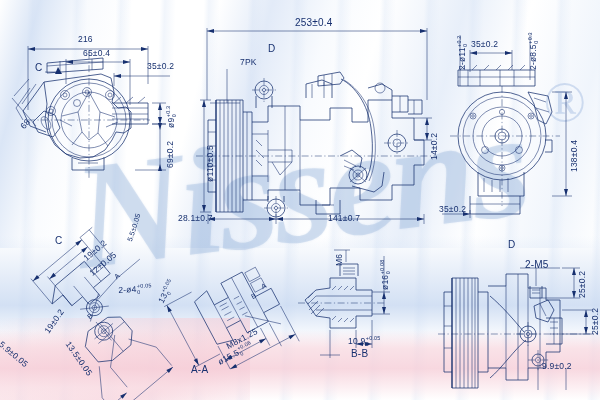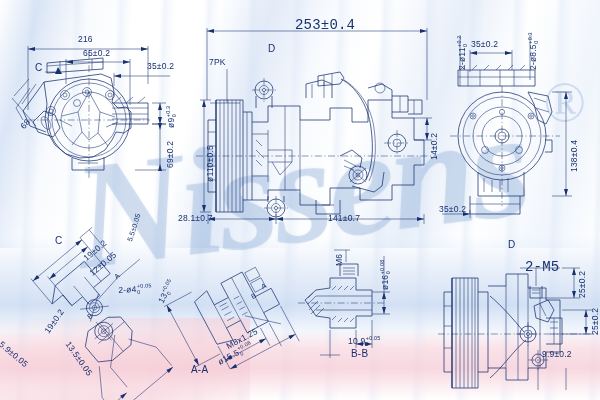--- a/index.html
+++ b/index.html
@@ -94,21 +94,21 @@
   
   .lbl{
     position:absolute;
     font-family:"Liberation Sans", sans-serif;
     font-size:8.5px;
     color:#17306f;
     white-space:nowrap;
     line-height:1;
     letter-spacing:.2px;
   }
-  .lbl.big{font-size:14px;font-family:Liberation Mono, monospace;}
+  .lbl.big{font-size:10px;}
   .lbl.sm{font-size:7px;}
   .frac{display:inline-block;vertical-align:middle;font-size:5.4px;line-height:1.05;text-align:left;margin-left:.5px;}
   .viewlbl{font-size:10px;}
 </style>
 </head>
 <body>
 
 <div id="page">
 
   <div class="paper-tint">
@@ -465,32 +465,32 @@
       <path class="arw" d="M574 268 l-2 7 h4 z M574 298 l-2 -7 h4 z"></path>
       <path class="dim" d="M562 310 L592 310 M562 334 L592 334 M586 310 L586 334"></path>
       <path class="arw" d="M586 310 l-2 7 h4 z M586 334 l-2 -7 h4 z"></path>
       <path class="dim" d="M538 368 L538 390 M566 368 L566 390"></path>
 
       <path class="ctr" d="M438 334 L598 334"></path>
     </g>
   </svg>
 
   <div class="lbl" style="left:78px;top:35px;">216</div>
-  <div class="lbl" style="left:83px;top:49px;">65±0.2</div>
+  <div class="lbl" style="left:83px;top:49px;">65±0.4</div>
   <div class="lbl" style="left:147px;top:62px;">35±0.2</div>
   <div class="lbl viewlbl" style="left:35px;top:63px;">C</div>
   <div class="lbl" style="left:0;top:0;transform:translate(166px,128px) rotate(-90deg);transform-origin:0 0;">
     <span>ø9</span><span class="frac"><span>+0.3</span><br><span>0</span></span>
   </div>
   <div class="lbl" style="left:0;top:0;transform:translate(166px,168px) rotate(-90deg);transform-origin:0 0;">69±0.2</div>
   <div class="lbl" style="left:0;top:0;transform:translate(19px,125px) rotate(-50deg);transform-origin:0 0;">68</div>
 
   <div class="lbl big" style="left:295px;top:18px;">253±0.4</div>
   <div class="lbl viewlbl" style="left:268px;top:44px;">D</div>
-  <div class="lbl" style="left:209px;top:58px;">7PK</div>
+  <div class="lbl" style="left:209px;top:58px;padding-left:31px;">7PK</div>
   <div class="lbl" style="left:0;top:0;transform:translate(206px,182px) rotate(-90deg);transform-origin:0 0;">ø110±0.5</div>
   <div class="lbl" style="left:178px;top:214px;">28.1±0.7</div>
   <div class="lbl" style="left:328px;top:214px;">141±0.7</div>
   <div class="lbl" style="left:0;top:0;transform:translate(430px,160px) rotate(-90deg);transform-origin:0 0;">14±0.2</div>
 
   <div class="lbl" style="left:0;top:0;transform:translate(457px,70px) rotate(-90deg);transform-origin:0 0;">
     <span>2-ø11</span><span class="frac"><span>+0.2</span><br><span>0</span></span>
   </div>
   <div class="lbl" style="left:0;top:0;transform:translate(528px,70px) rotate(-90deg);transform-origin:0 0;">
     <span>2-ø8.5</span><span class="frac"><span>+0.3</span><br><span>0</span></span>
@@ -529,15 +529,15 @@
     <span>ø16</span><span class="frac"><span>+0.08</span><br><span>0</span></span>
   </div>
   <div class="lbl" style="left:348px;top:336px;">
     <span>10.9</span><span class="frac"><span>+0.05</span><br><span>0</span></span>
   </div>
 
   <div class="lbl viewlbl" style="left:508px;top:240px;">D</div>
   <div class="lbl big" style="left:525px;top:260px;">2-M5</div>
   <div class="lbl" style="left:0;top:0;transform:translate(578px,298px) rotate(-90deg);transform-origin:0 0;">25±0.2</div>
   <div class="lbl" style="left:0;top:0;transform:translate(591px,335px) rotate(-90deg);transform-origin:0 0;">25±0.2</div>
-  <div class="lbl" style="left:542px;top:350px;text-align:right;">9.9±0.2</div>
+  <div class="lbl" style="left:542px;top:362px;text-align:right;">9.9±0.2</div>
 
 </div>
 
 </body></html>

